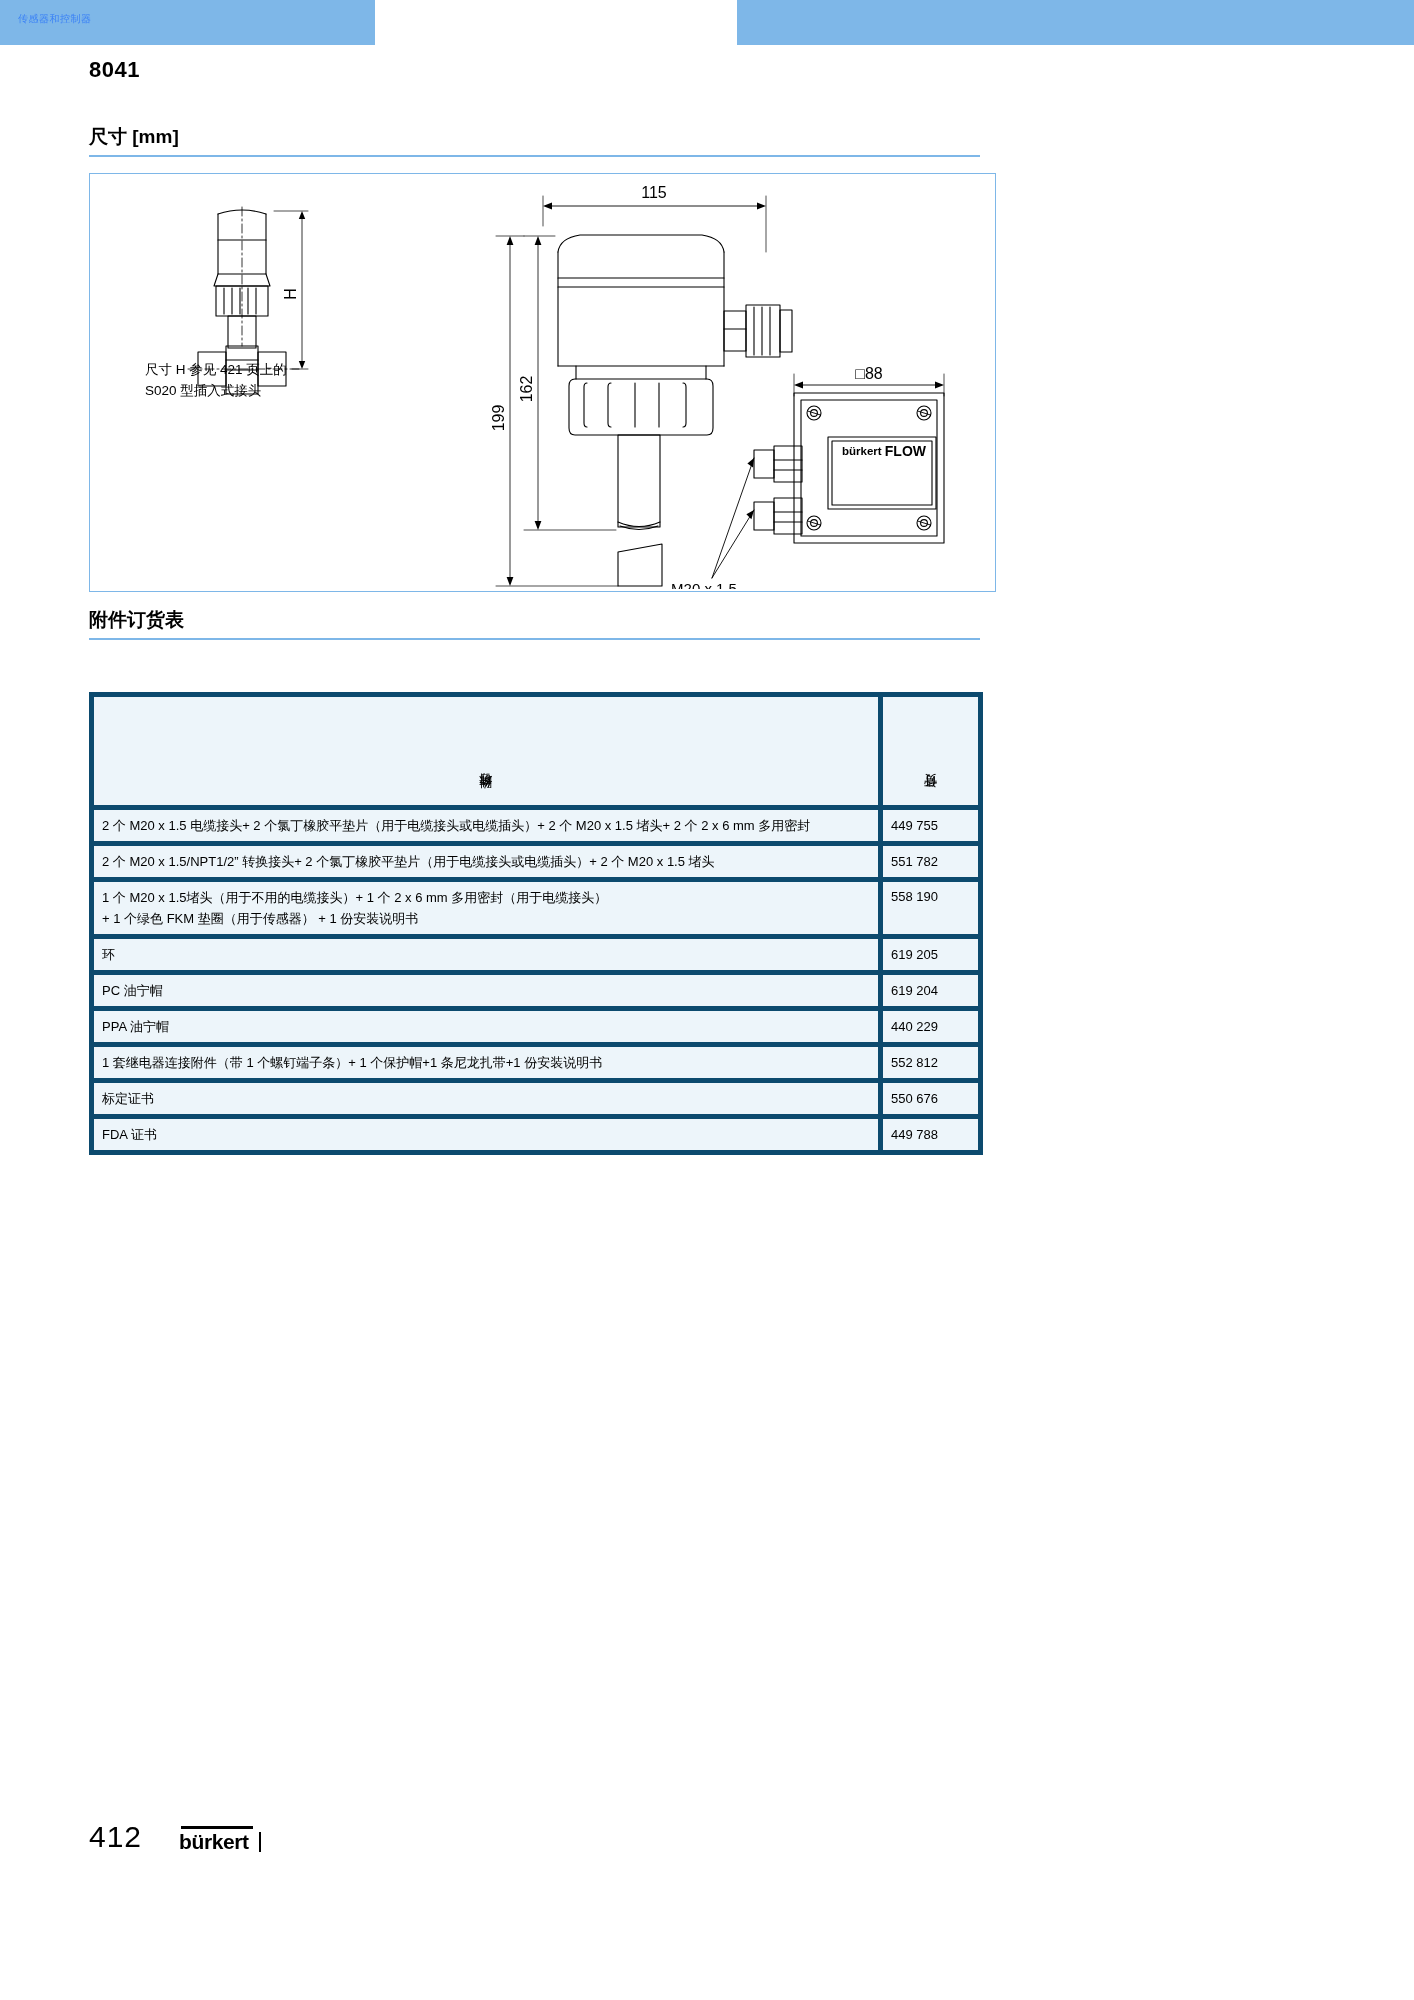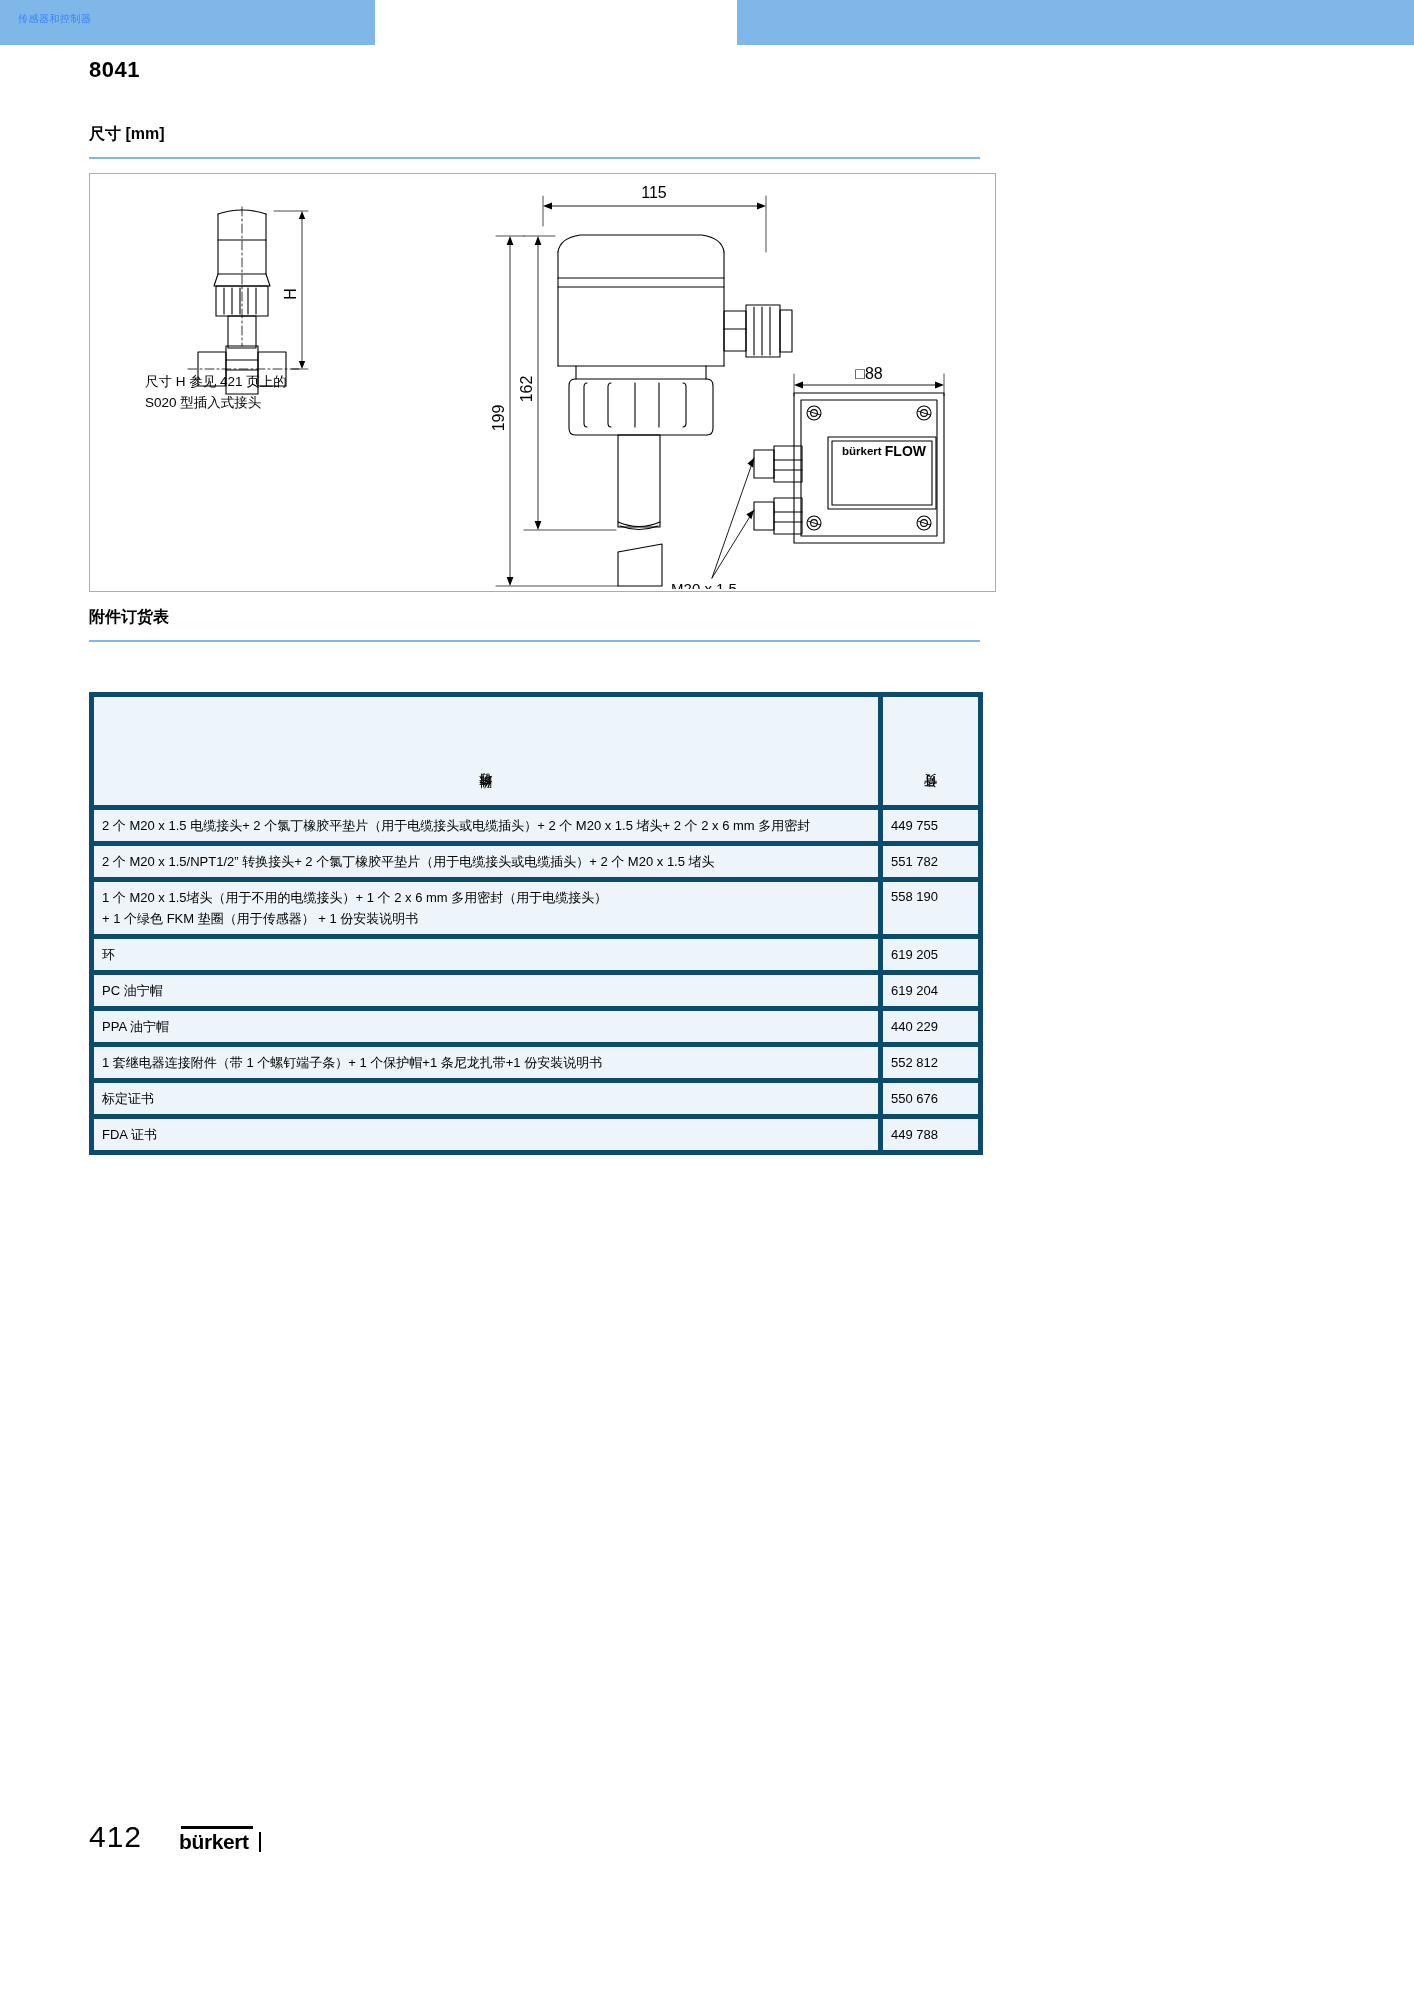--- a/index.html
+++ b/index.html
@@ -47,23 +47,23 @@
     letter-spacing: .5px;
   }
 
   
   .section {
     position: absolute;
     left: 89px;
     width: 891px;
   }
   .section-title {
-    font-size: 16px;
+    font-size: 19px;
     font-weight: bold;
-    padding-bottom: 12px;
+    padding-bottom: 5px;
   }
   .section-rule {
     height: 2px;
     background: #7EB7E8;
     width: 100%;
   }
   #sec-dims { top: 124px; }
   #sec-acc  { top: 607px; }
 
   
@@ -76,21 +76,20 @@
     padding-left: 16px;
   }
   .drawing-box svg { display: block; }
 
   .dim-note {
     position: absolute;
     left: 145px; top: 359px;
     font-size: 13.5px;
     line-height: 21px;
     white-space: pre-line;
-    margin-top: 12px;
   }
 
   
   .acc-table {
     position: absolute;
     left: 89px; top: 692px;
     width: 891px;
     border-collapse: collapse;
     background: #EDF5FA;
     table-layout: fixed;

